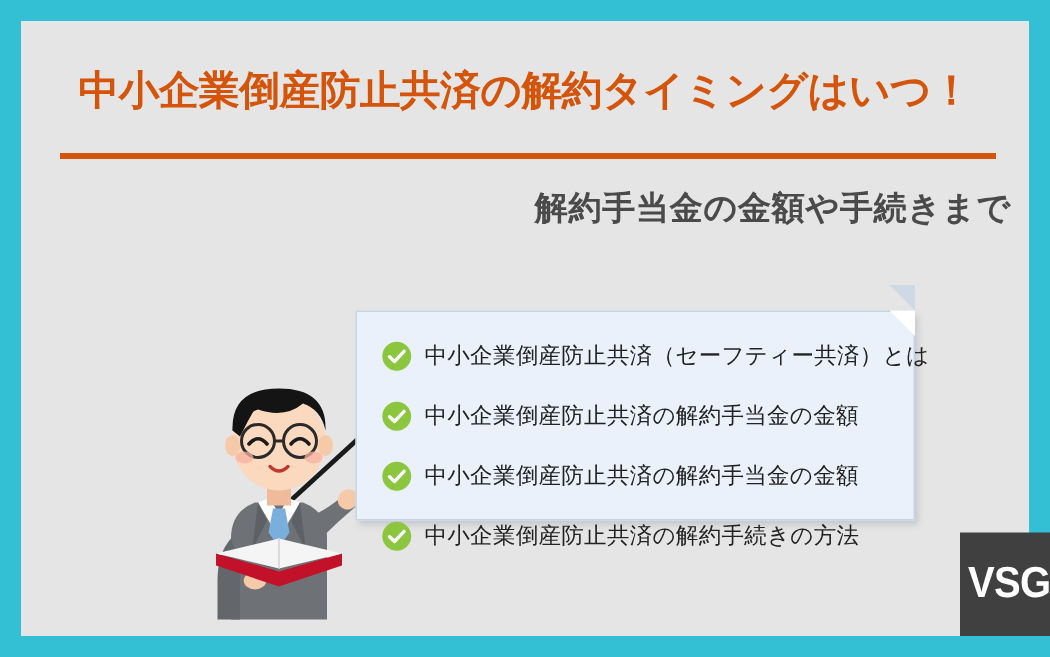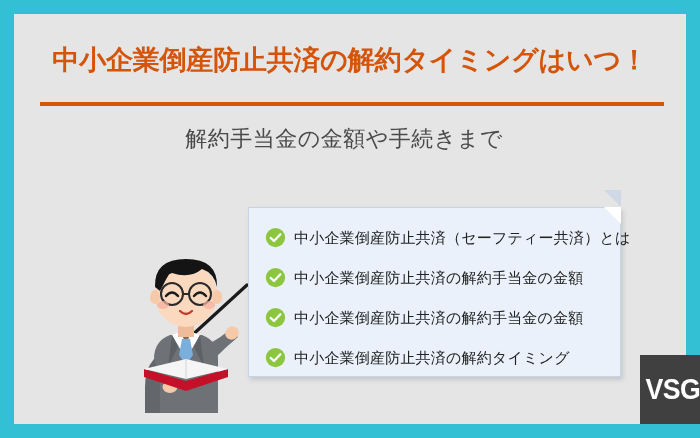--- a/index.html
+++ b/index.html
@@ -61,35 +61,35 @@
     width: 624px;
     height: 4px;
     background: #d4540a;
   }
 
   .sub-title {
     position: absolute;
     left: 0;
     top: 110px;
     width: 660px;
-    text-align: center;
+    text-align: right;
     color: #4a4a4a;
-    font-weight: normal;
+    font-weight: bold;
     font-size: 22px;
     letter-spacing: 0.5px;
     white-space: nowrap;
   }
 
   
   .note-panel {
     position: absolute;
-    left: 234px;
+    left: 223px;
     top: 193px;
     width: 373px;
-    height: 170px;
+    height: 140px;
     background: #eaf1fa;
     border: 1px solid #c8d4e4;
     box-sizing: border-box;
     box-shadow: 2px 3px 4px rgba(120, 130, 145, 0.28);
   }
   
   .note-panel::before {
     content: "";
     position: absolute;
     right: -1px;
@@ -262,21 +262,21 @@
             <path d="M6.5 12.4 L10.3 16 L17.6 8.3" fill="none" stroke="#ffffff" stroke-width="2.6" stroke-linecap="round" stroke-linejoin="round"></path>
           </svg>
           <span class="bullet-label">中小企業倒産防止共済の解約手当金の金額</span>
         </div>
 
         <div class="bullet-item">
           <svg class="check-icon" viewBox="0 0 24 24">
             <circle cx="12" cy="12" r="11" fill="#8cc63f"></circle>
             <path d="M6.5 12.4 L10.3 16 L17.6 8.3" fill="none" stroke="#ffffff" stroke-width="2.6" stroke-linecap="round" stroke-linejoin="round"></path>
           </svg>
-          <span class="bullet-label">中小企業倒産防止共済の解約タイミング</span>
+          <span class="bullet-label">中小企業倒産防止共済の解約手続きの方法</span>
         </div>
 
       </div>
     </div>
 
   </div>
 
   <div class="logo-badge">
     <span class="logo-text">VSG</span>
   </div>

